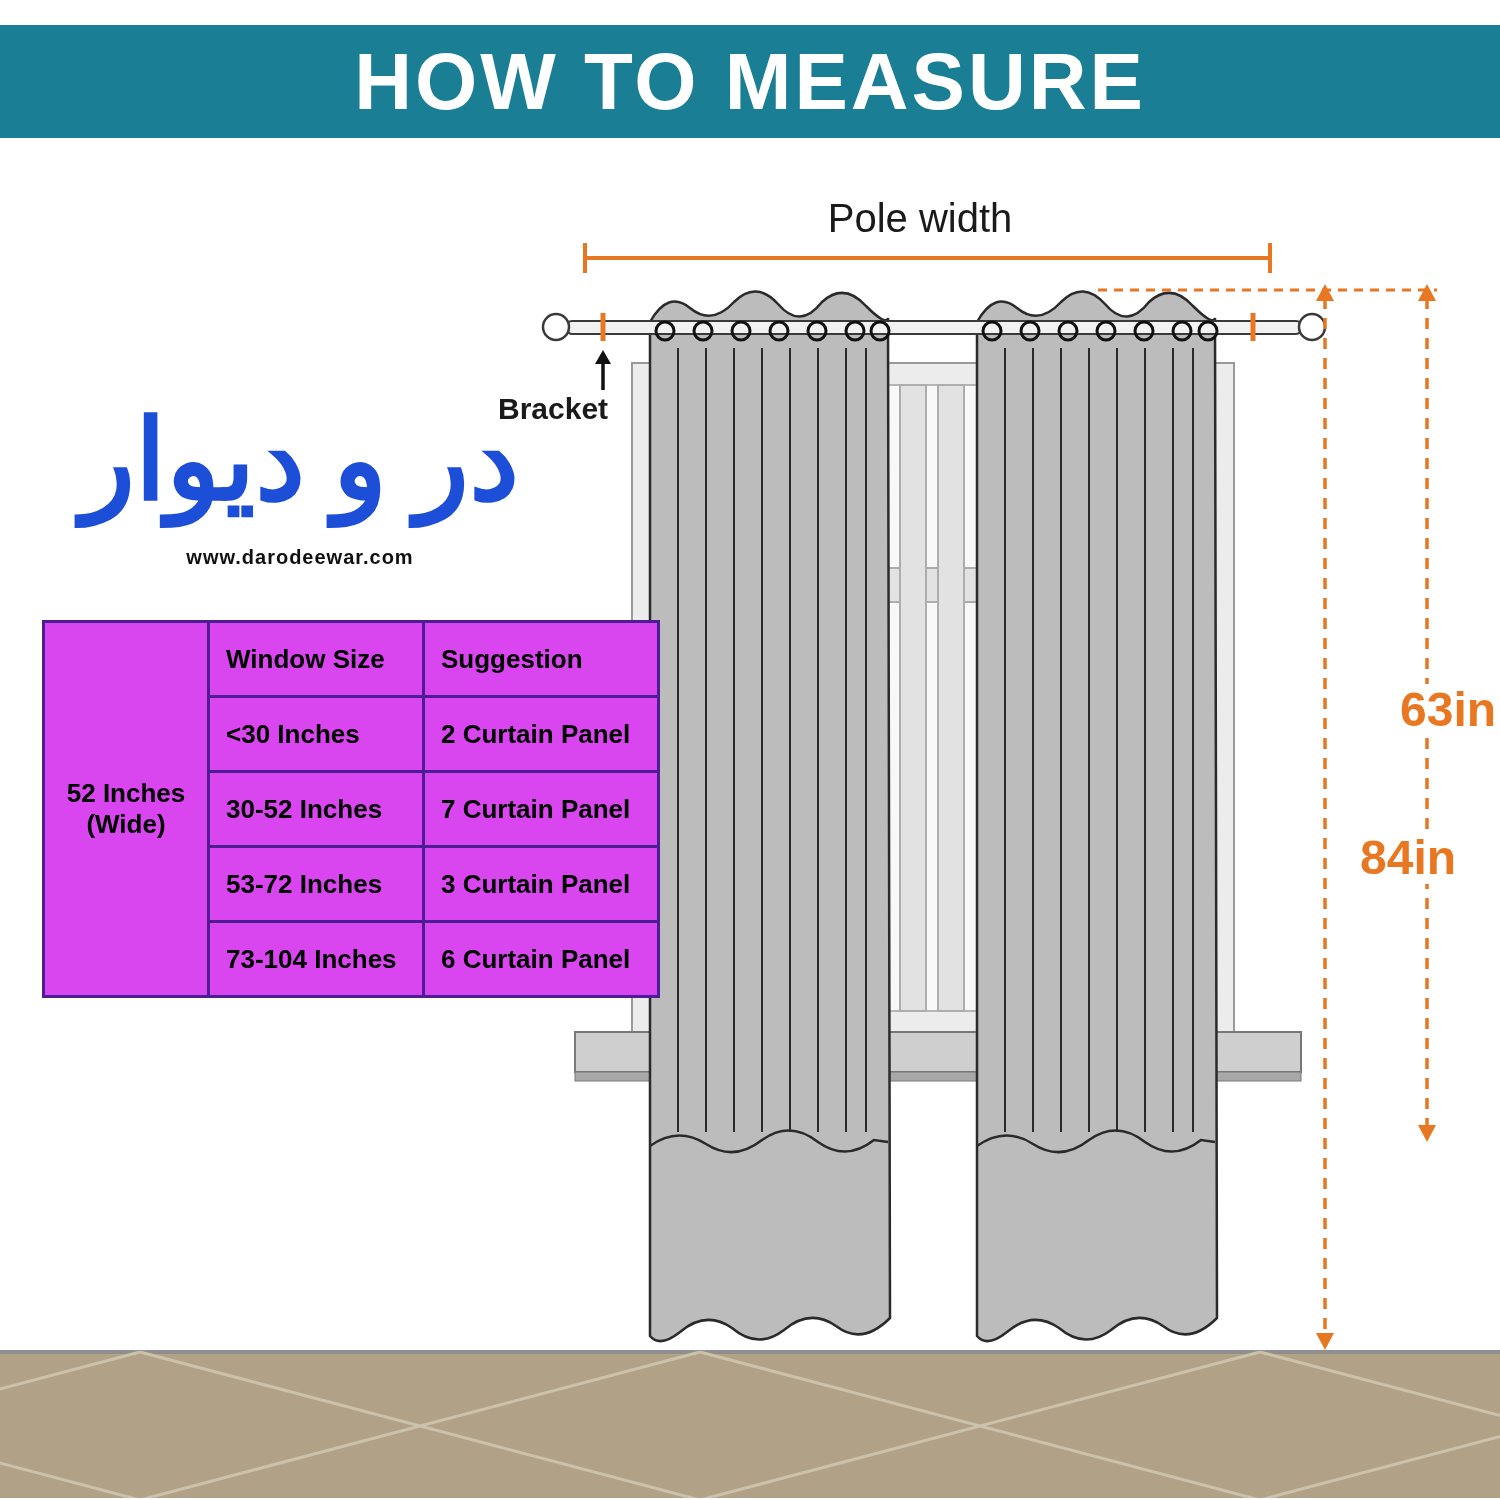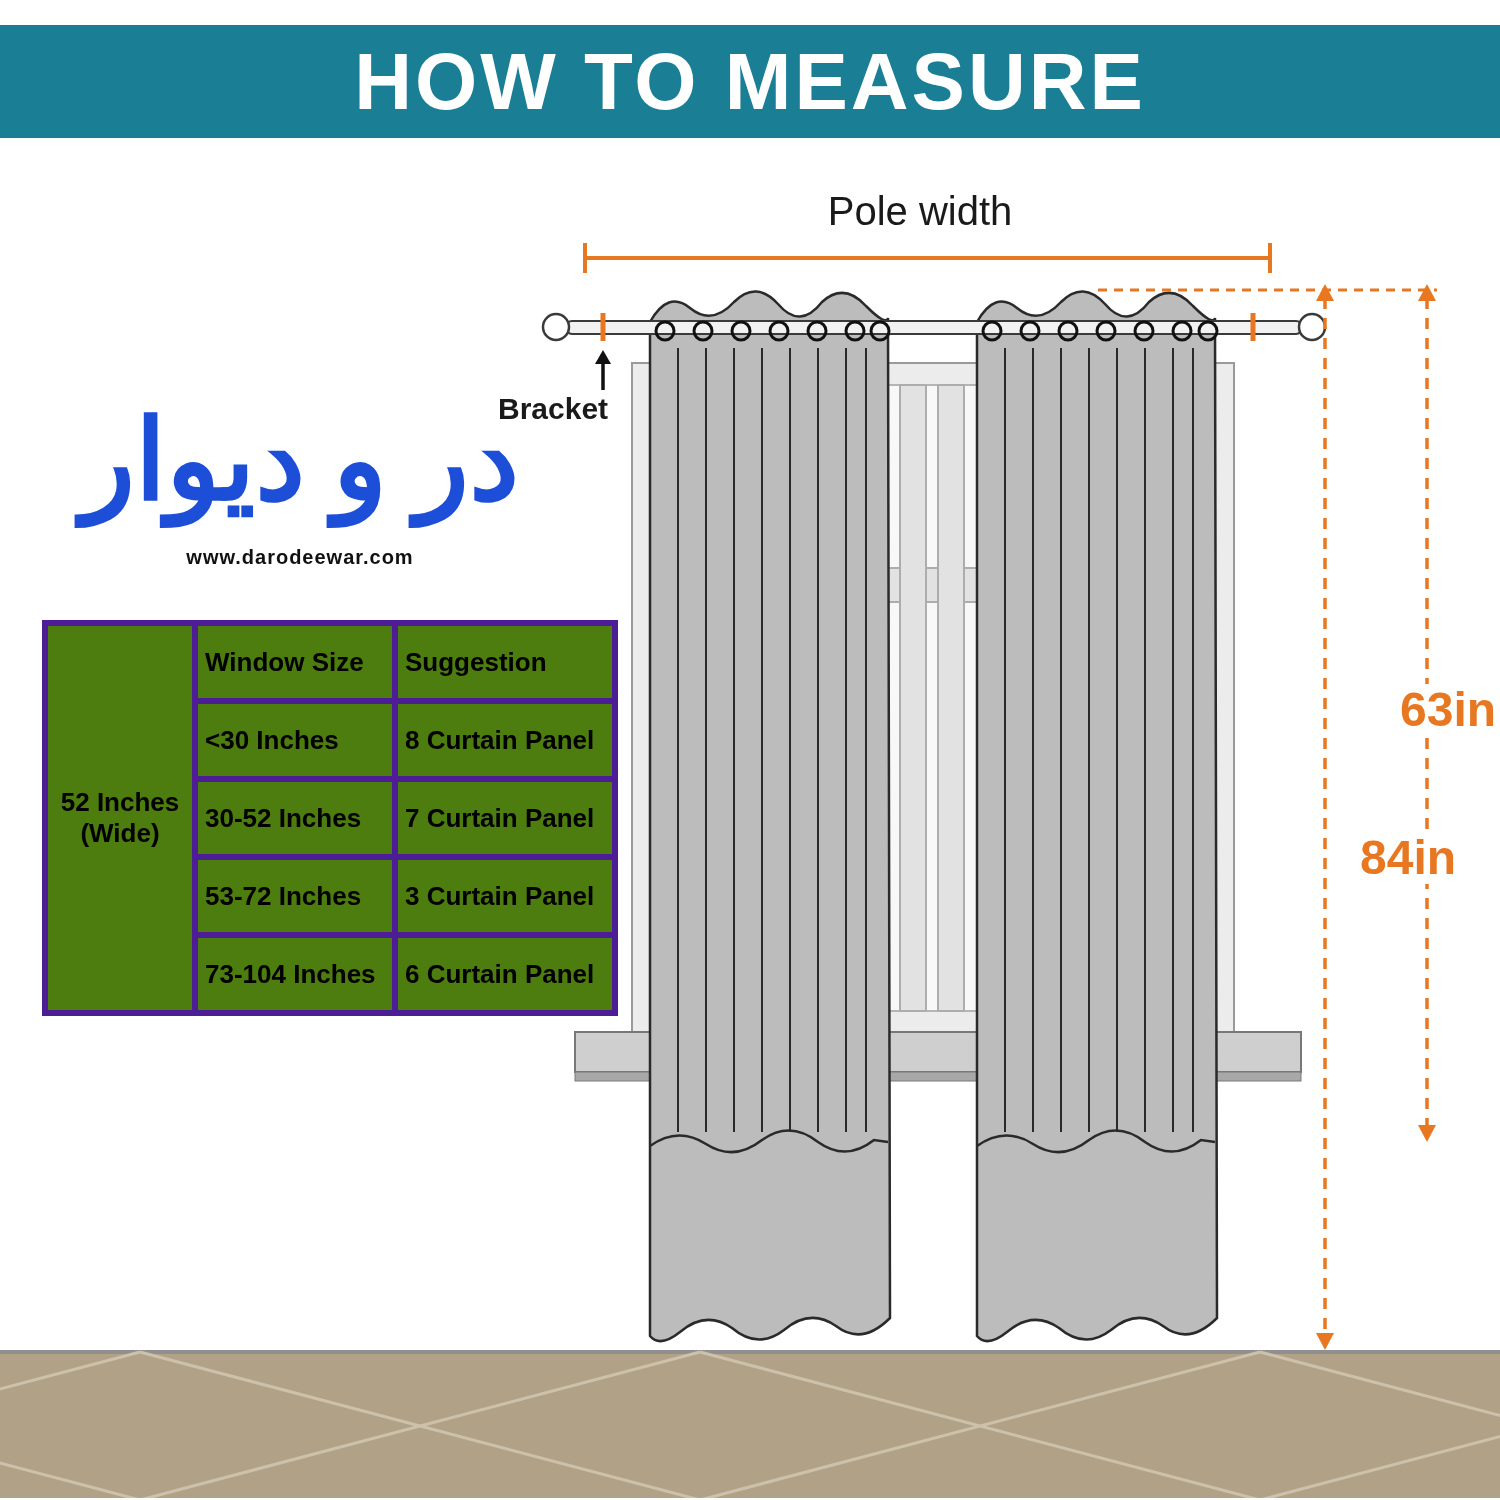--- a/index.html
+++ b/index.html
@@ -6,36 +6,36 @@
   .page{position:relative;width:1500px;height:1498px;background:#ffffff;overflow:hidden;
         font-family:"Liberation Sans",sans-serif;}
   
   .header-bar{position:absolute;left:0;top:25px;width:1500px;height:113px;background:#1a7e94;
               display:flex;align-items:center;justify-content:center;}
   .header-title{color:#ffffff;font-size:80px;font-weight:800;letter-spacing:3px;}
   
   .diagram-svg{position:absolute;left:0;top:0;width:1500px;height:1500px;}
   
   .lbl{position:absolute;color:#1a1a1a;}
-  .pole-width-label{left:740px;top:189px;width:360px;text-align:center;font-size:40px;font-weight:500;}
+  .pole-width-label{left:740px;top:196px;width:360px;text-align:center;font-size:40px;font-weight:500;}
   .bracket-label{left:498px;top:392px;width:160px;text-align:left;font-size:30px;font-weight:700;}
   .len-label{position:absolute;color:#e87722;font-weight:700;font-size:48px;background:#ffffff;
              padding:2px 8px;line-height:1;}
   .len-63{left:1392px;top:684px;}
   .len-84{left:1352px;top:832px;}
   
   .logo{position:absolute;left:50px;top:380px;width:500px;text-align:center;}
   .logo-calligraphy{font-family:Liberation Serif, serif;direction:rtl;font-size:112px;line-height:1.45;
                     color:#1d4ed8;font-weight:700;white-space:nowrap;}
   .logo-url{margin-top:4px;font-size:20px;font-weight:700;color:#111;letter-spacing:1px;}
   
   .size-table{position:absolute;left:42px;top:620px;border-collapse:collapse;table-layout:fixed;
               font-size:26px;font-weight:700;color:#000;}
-  .size-table td{border:6px solid #4c1d95;padding:0 7px;height:72px;vertical-align:middle;
-                 background:#4d7c0f;text-align:left;}
+  .size-table td{border:3px solid #4c1d95;padding:0 16px;height:72px;vertical-align:middle;
+                 background:#d946ef;text-align:left;}
   .size-table .side{width:130px;text-align:center;white-space:pre-line;}
   .size-table .c1{width:180px;}
   .size-table .c2{width:200px;}
 </style>
 </head>
 <body>
 
 <div class="page">
 
   <div class="header-bar">
@@ -156,21 +156,21 @@
   <table class="size-table">
     <tbody>
         <tr>
       <td class="side" rowspan="5">52 Inches
 (Wide)</td>
       <td class="c1">Window Size</td>
       <td class="c2">Suggestion</td>
     </tr>
     <tr>
       <td class="c1">&lt;30 Inches</td>
-      <td class="c2">8 Curtain Panel</td>
+      <td class="c2">2 Curtain Panel</td>
     </tr>
     <tr>
       <td class="c1">30-52 Inches</td>
       <td class="c2">7 Curtain Panel</td>
     </tr>
     <tr>
       <td class="c1">53-72 Inches</td>
       <td class="c2">3 Curtain Panel</td>
     </tr>
     <tr>

